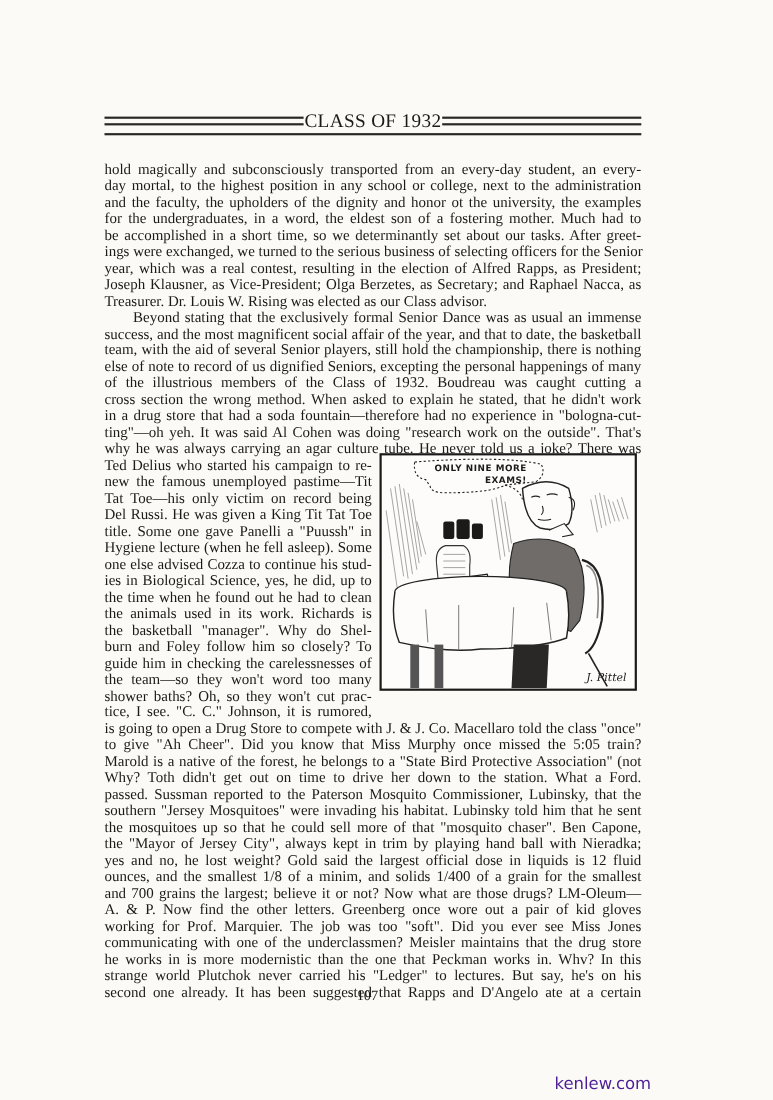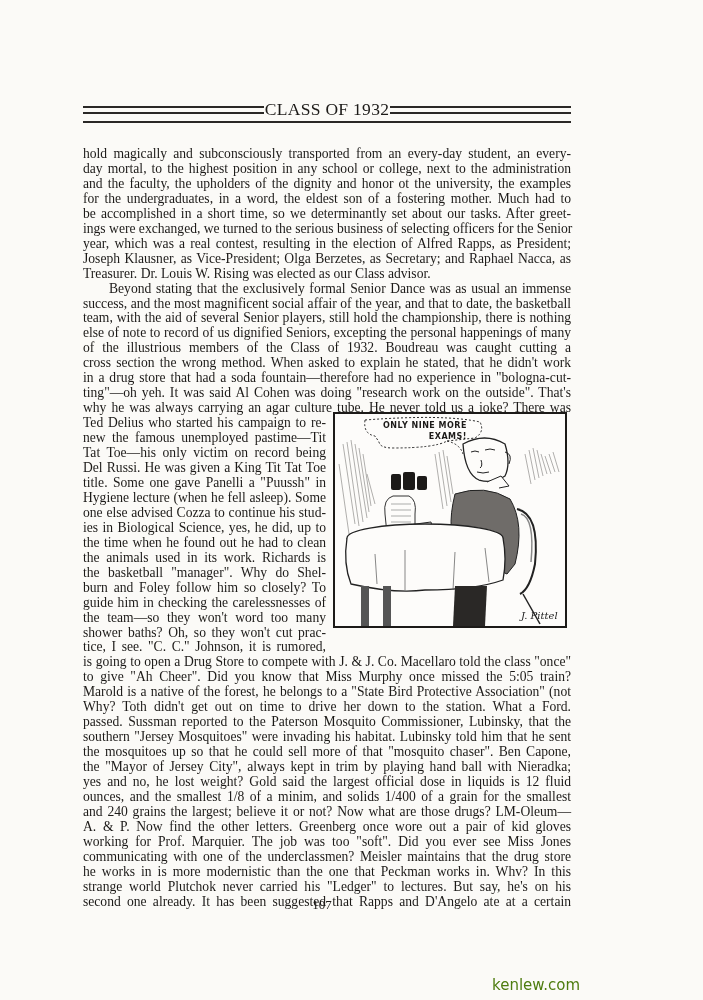--- a/index.html
+++ b/index.html
@@ -3,21 +3,21 @@
 <meta charset="utf-8">
 <style>
   html, body { margin: 0; padding: 0; }
   body {
     width: 703px; height: 1000px; overflow: hidden;
     background: #fbfaf7;
     font-family: "Liberation Serif", "DejaVu Serif", serif;
     color: #1c1a18;
     position: relative;
   }
-  .page { position: absolute; left: 0; top: 0; width: 586px; height: 1000px; }
+  .page { position: absolute; left: 12px; top: 0; width: 586px; height: 1000px; }
 
   
   .header { position: absolute; left: 83px; top: 98px; width: 488px; height: 28px; }
   .hrule { position: absolute; height: 2px; background: #2a2826; }
   .hrule.l1 { left: 0; width: 181px; top: 8px; }
   .hrule.l2 { left: 0; width: 181px; top: 14px; }
   .hrule.r1 { left: 307px; width: 181px; top: 8px; }
   .hrule.r2 { left: 307px; width: 181px; top: 14px; }
   .hrule.bottom { left: 0; width: 488px; top: 23px; }
   .header-title {
@@ -50,21 +50,21 @@
     font-family: "DejaVu Sans", sans-serif; font-size: 8px; font-weight: bold;
     text-align: right; line-height: 11px; letter-spacing: 0.5px;
   }
 
   .page-number {
     position: absolute; left: 300px; top: 897px; width: 44px; text-align: center;
     font-size: 13px;
   }
   .watermark {
     position: absolute; right: 6px; bottom: 6px;
-    font-family: "DejaVu Sans", sans-serif; font-size: 15px; color: #4d7c0f;
+    font-family: "DejaVu Sans", sans-serif; font-size: 15px; color: #4c1d95;
   }
 </style>
 </head>
 <body>
 
 <div class="page">
 
   <div class="header">
     <div class="hrule l1"></div>
     <div class="hrule l2"></div>
@@ -117,21 +117,21 @@
       <span class="line">is going to open a Drug Store to compete with J. &amp; J. Co.  Macellaro told the class "once"</span>
       <span class="line">to give "Ah Cheer".  Did you know that Miss Murphy once missed the 5:05 train?</span>
       <span class="line">Marold is a native of the forest, he belongs to a "State Bird Protective Association" (not</span>
       <span class="line">Why?  Toth didn't get out on time to drive her down to the station.  What a Ford.</span>
       <span class="line">passed.  Sussman reported to the Paterson Mosquito Commissioner, Lubinsky, that the</span>
       <span class="line">southern "Jersey Mosquitoes" were invading his habitat.  Lubinsky told him that he sent</span>
       <span class="line">the mosquitoes up so that he could sell more of that "mosquito chaser".  Ben Capone,</span>
       <span class="line">the "Mayor of Jersey City", always kept in trim by playing hand ball with Nieradka;</span>
       <span class="line">yes and no, he lost weight?  Gold said the largest official dose in liquids is 12 fluid</span>
       <span class="line">ounces, and the smallest 1/8 of a minim, and solids 1/400 of a grain for the smallest</span>
-      <span class="line">and 240 grains the largest; believe it or not?  Now what are those drugs?  LM-Oleum—</span>
+      <span class="line">and 700 grains the largest; believe it or not?  Now what are those drugs?  LM-Oleum—</span>
       <span class="line">A. &amp; P.  Now find the other letters.  Greenberg once wore out a pair of kid gloves</span>
       <span class="line">working for Prof. Marquier.  The job was too "soft".  Did you ever see Miss Jones</span>
       <span class="line">communicating with one of the underclassmen?  Meisler maintains that the drug store</span>
       <span class="line">he works in is more modernistic than the one that Peckman works in.  Whv?  In this</span>
       <span class="line">strange world Plutchok never carried his "Ledger" to lectures.  But say, he's on his</span>
       <span class="line">second one already.  It has been suggested that Rapps and D'Angelo ate at a certain</span>
     </div>
   </div>
 
   <div class="cartoon">

